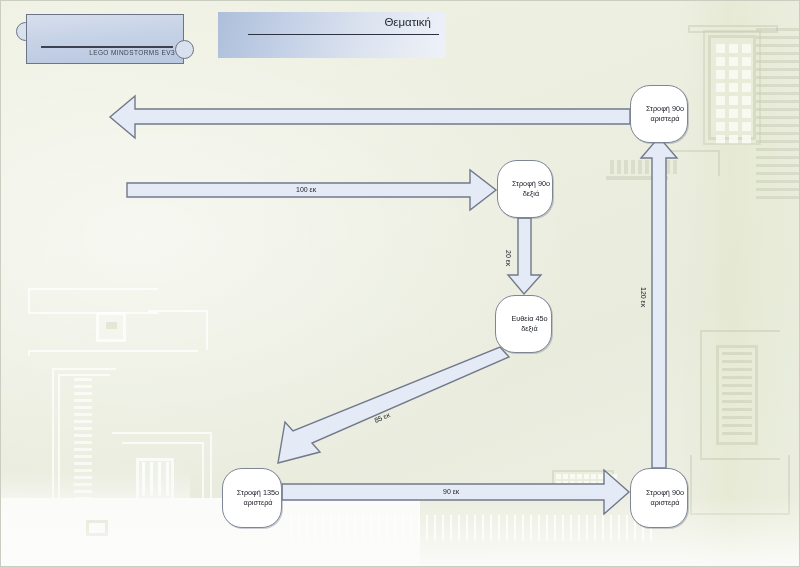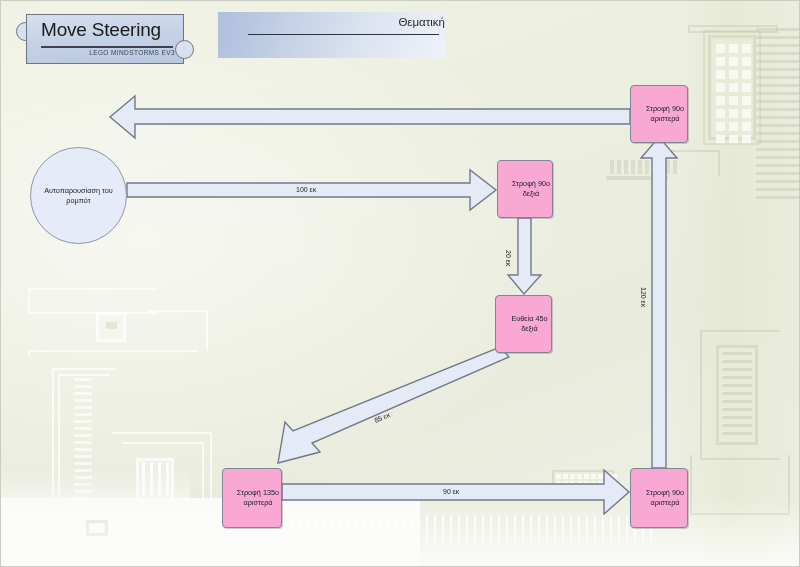--- a/index.html
+++ b/index.html
@@ -98,21 +98,21 @@
   #knob-left { left: 16px; top: 22px; }
   #knob-right { left: 175px; top: 40px; }
 
   
   #theme-banner {
     position: absolute; left: 218px; top: 12px;
     width: 227px; height: 46px;
     background: linear-gradient(105deg, #aebfdb 0%, #c3d0e6 30%, #dde4f0 65%, #eef1f8 100%);
   }
   #theme-title {
-    position: absolute; right: 0; top: 4px;
+    position: absolute; right: 14px; top: 4px;
     font-size: 11.5px; color: #1d2533; margin-left: 42px;
   }
   #theme-rule {
     position: absolute; left: 30px; right: 6px; top: 22px;
     height: 1px; background: #2b3342;
   }
   #theme-sub {
     position: absolute; left: 16px; right: 6px; top: 25px;
     text-align: center;
     font-size: 7.8px; color: #1d2533;
@@ -128,22 +128,22 @@
     width: 97px; height: 97px; border-radius: 50%;
     border: 1px solid #8d95a6;
     background: #e6ecf7;
     display: flex; align-items: center; justify-content: center;
   }
   #node-start .lbl { font-size: 7.3px; color: #20242c; text-align: center; line-height: 1.35; padding: 0 9px; }
 
   .node {
     position: absolute;
     border: 1px solid #7e8696;
-    border-radius: 4px;
-    background: #f9a8d4;
+    border-radius: 20px;
+    background: #ffffff;
     display: flex; align-items: center; justify-content: center;
     box-shadow: 1px 1px 0 rgba(110,118,132,0.35);
     padding-left: 12px;
   }
   .node .lbl { font-size: 7.3px; color: #20242c; text-align: center; line-height: 1.4; }
 
   #node-r90a { left: 497px; top: 160px; width: 56px; height: 58px; }
   #node-l90top { left: 630px; top: 85px;  width: 58px; height: 58px; }
   #node-r45   { left: 495px; top: 295px; width: 57px; height: 58px; }
   #node-l135  { left: 222px; top: 468px; width: 60px; height: 60px; }
@@ -369,21 +369,20 @@
       <div class="dot" style="background:rgba(252,252,246,0.85)"></div>
     <div class="dot" style="background:rgba(252,252,246,0.85)"></div>
   </div>
 
   <div class="bg-bottom-fade"></div>
 
   <div style="position:absolute; inset:0; border:1px solid #c9cec0; pointer-events:none;"></div>
 
   <div class="knob" id="knob-left"></div>
   <div id="lego-block">
-    <div id="lego-title">Move Steering</div>
     <div id="lego-rule"></div>
     <div id="lego-sub">LEGO MINDSTORMS EV3</div>
   </div>
   <div class="knob" id="knob-right"></div>
 
   <div class="tab-sq" style="top:19px;"></div>
   <div class="tab-sq" style="top:31px;"></div>
   <div class="tab-sq" style="top:43px;"></div>
   <div id="theme-banner">
     <div id="theme-title">Θεματική</div>
@@ -400,26 +399,20 @@
       <polygon points="500,347 509,357 312,443 320,452 278,463 285,422 293,431"></polygon>
 
       <polygon points="282,484 604,484 604,470 629,492 604,514 604,500 282,500"></polygon>
 
       <polygon points="652,468 652,158 641,158 659,137 677,158 666,158 666,468"></polygon>
 
       <polygon points="630,109 135,109 135,96 110,117 135,138 135,124 630,124"></polygon>
     </g>
   </svg>
 
-  <div id="node-start">
-    <div class="lbl">
-      <span>Αυτοπαρουσίαση του</span><br>
-      <span>ρομπότ</span>
-    </div>
-  </div>
 
   <div class="node" id="node-r90a">
     <div class="lbl">
       <span>Στροφή 90ο</span><br>
       <span>δεξιά</span>
     </div>
   </div>
 
   <div class="node" id="node-l90top">
     <div class="lbl">

